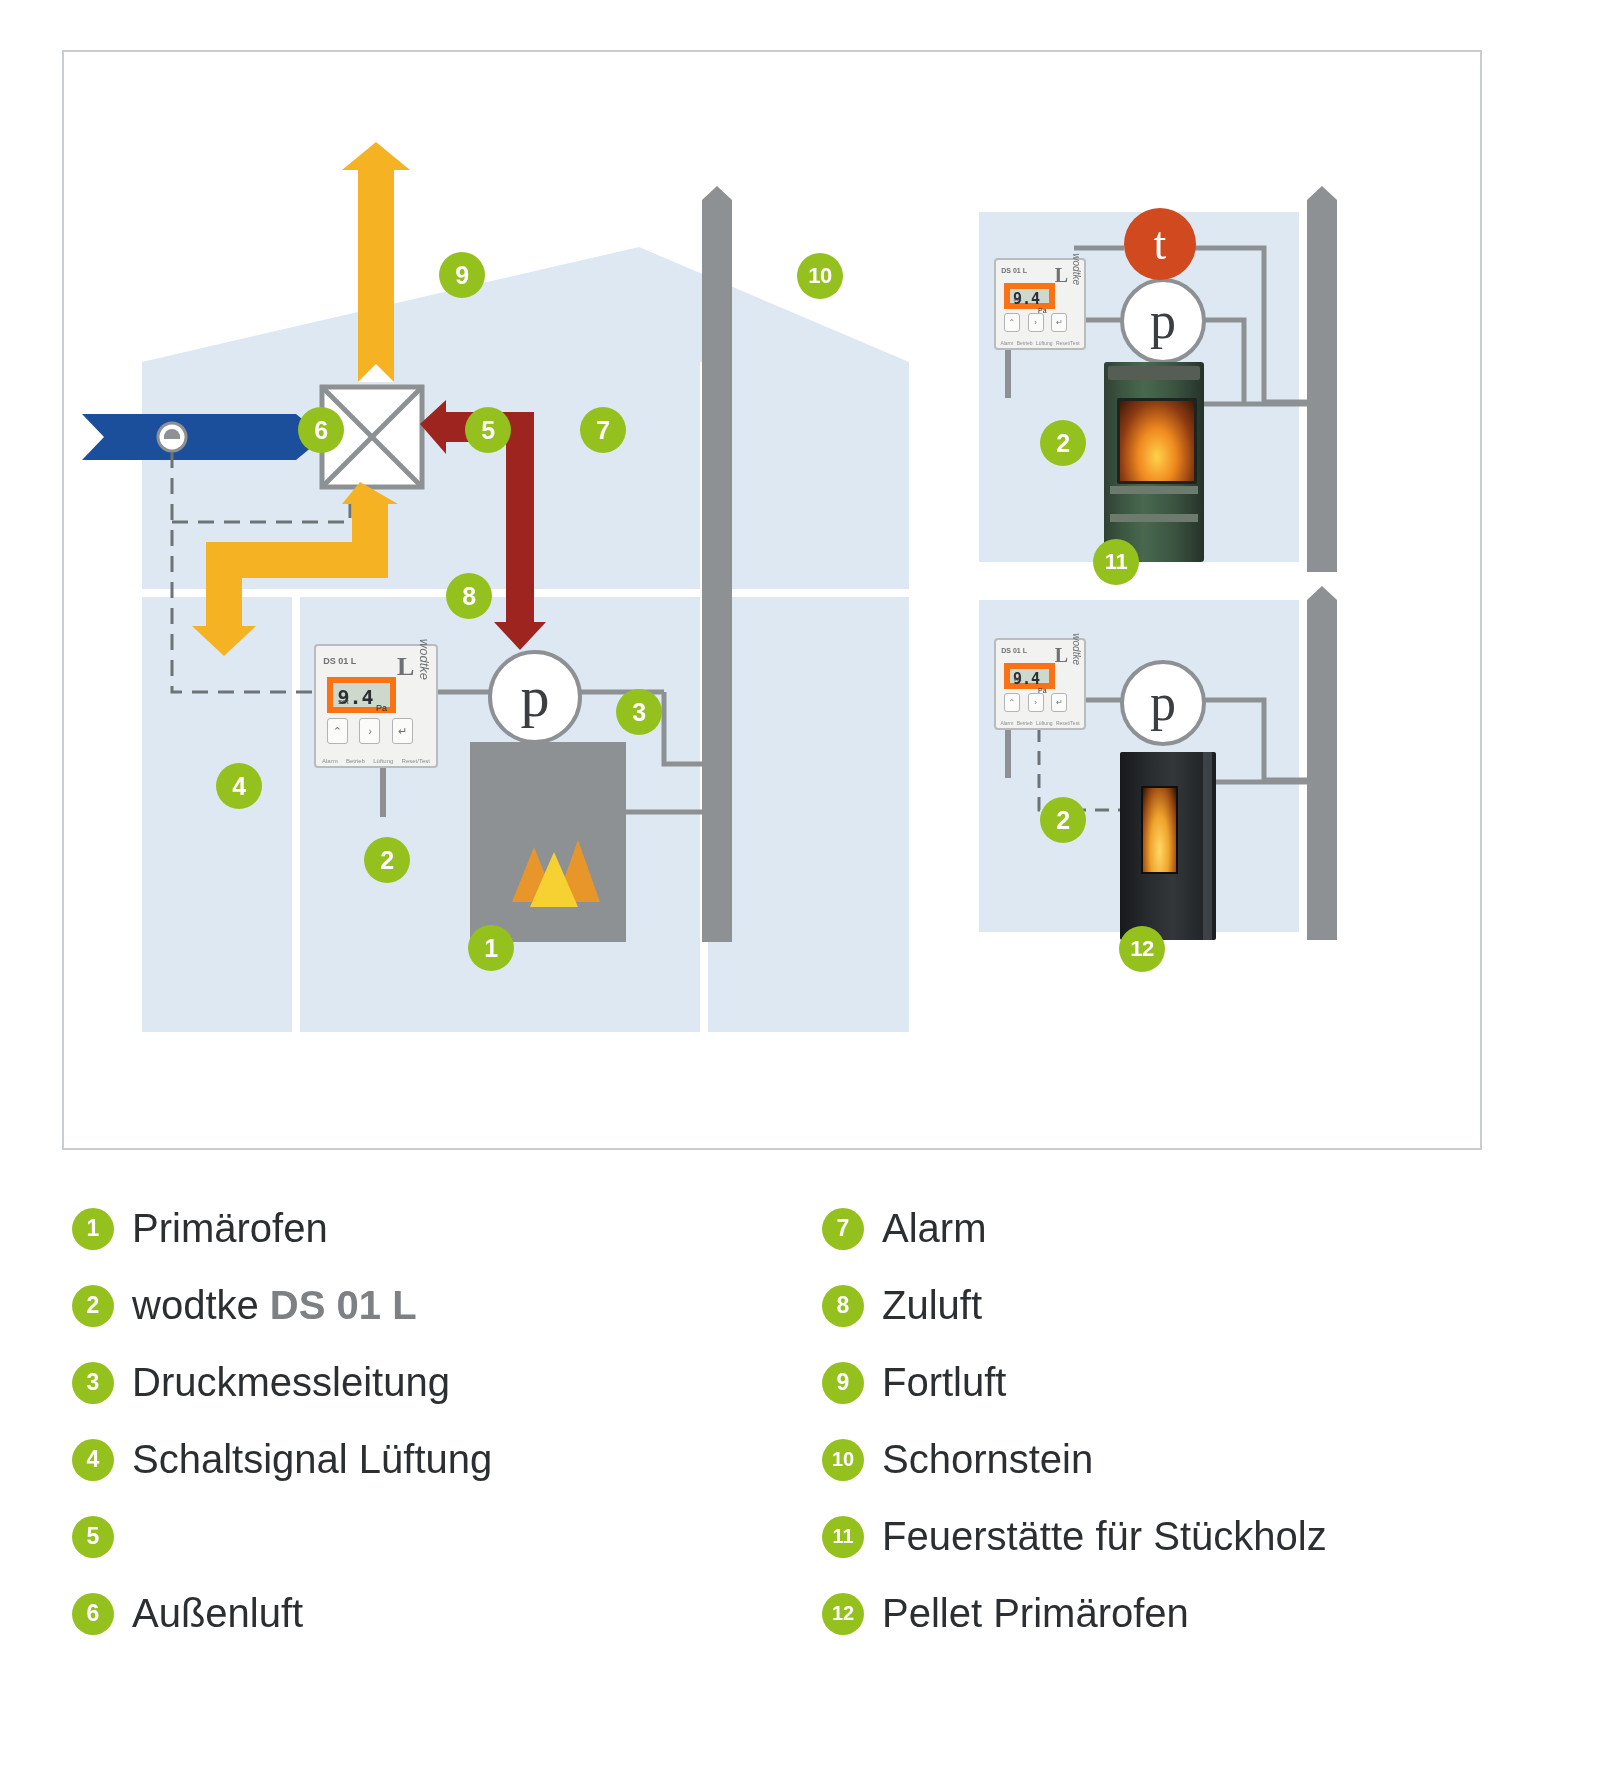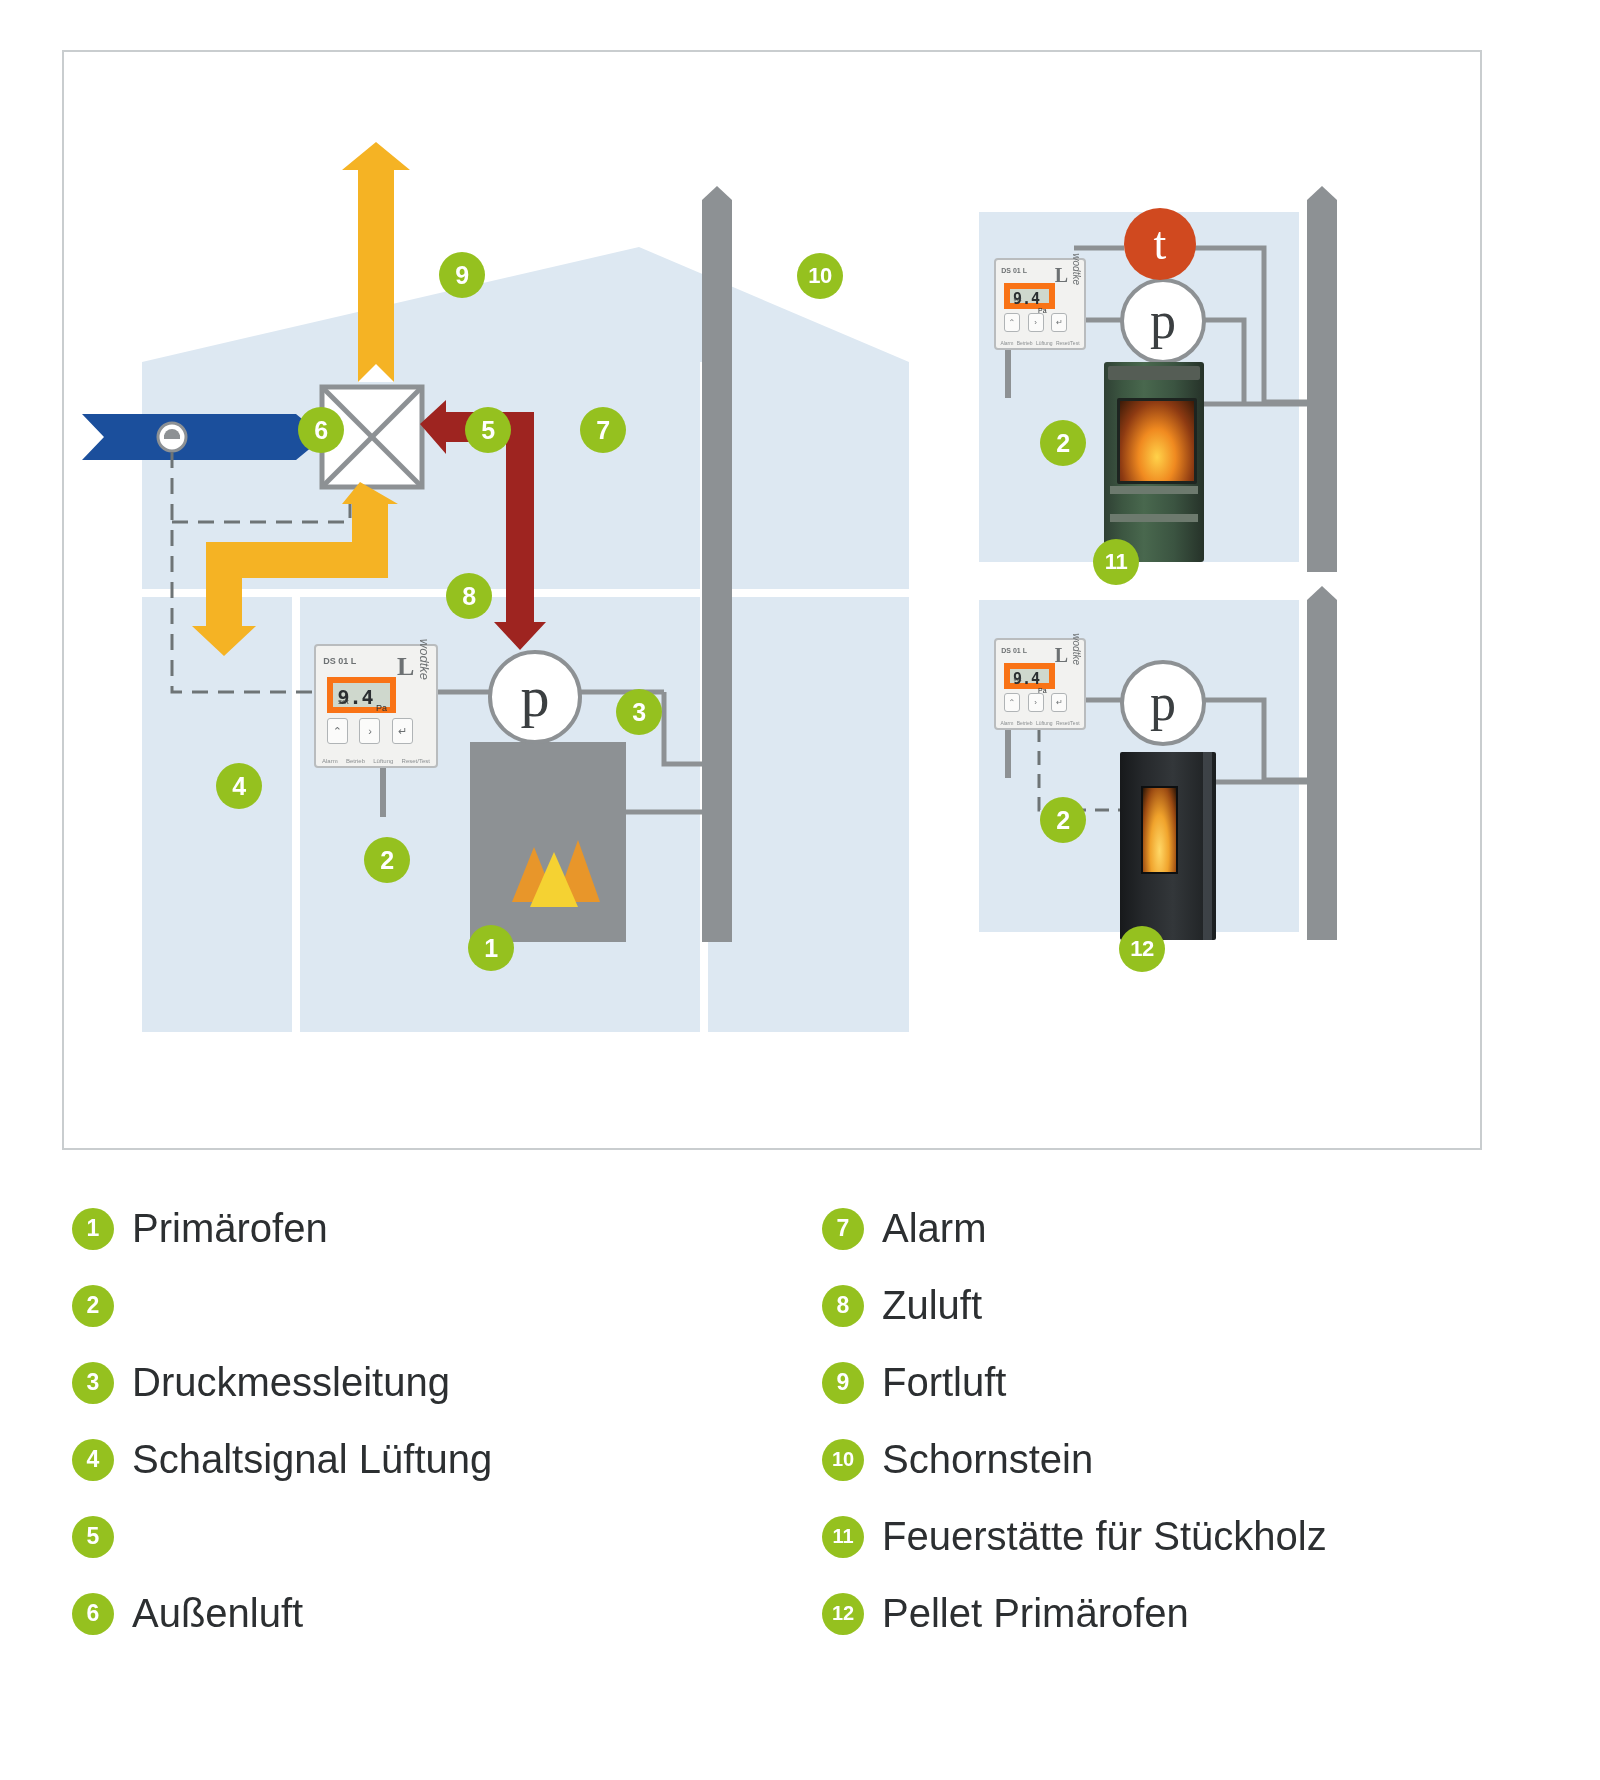--- a/index.html
+++ b/index.html
@@ -397,20 +397,21 @@
 
   <div class="legend-col left">
 
     <div class="legend-row">
       <span class="legend-badge">1</span>
       <span class="legend-text">Primärofen</span>
     </div>
 
     <div class="legend-row">
       <span class="legend-badge">2</span>
+      <span class="legend-text"><span>wodtke </span><span class="model">DS 01 L</span></span>
     </div>
 
     <div class="legend-row">
       <span class="legend-badge">3</span>
       <span class="legend-text">Druckmessleitung</span>
     </div>
 
     <div class="legend-row">
       <span class="legend-badge">4</span>
       <span class="legend-text">Schaltsignal Lüftung</span>

